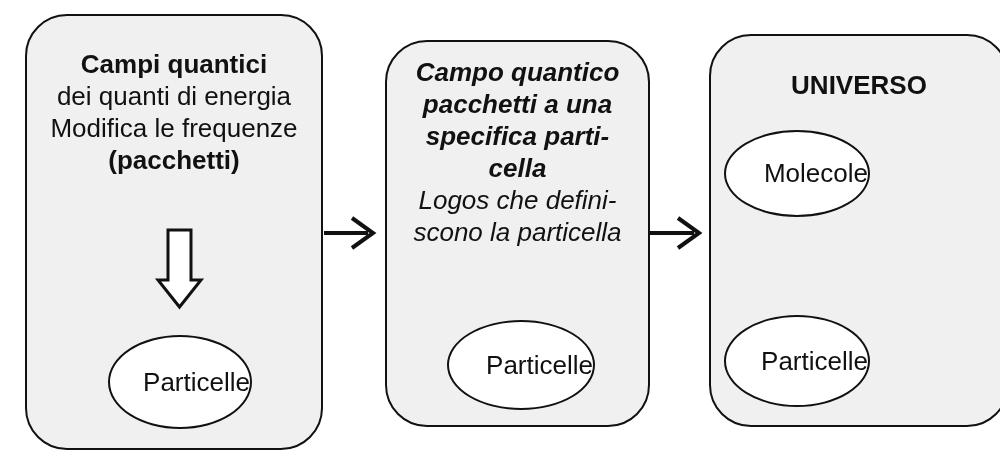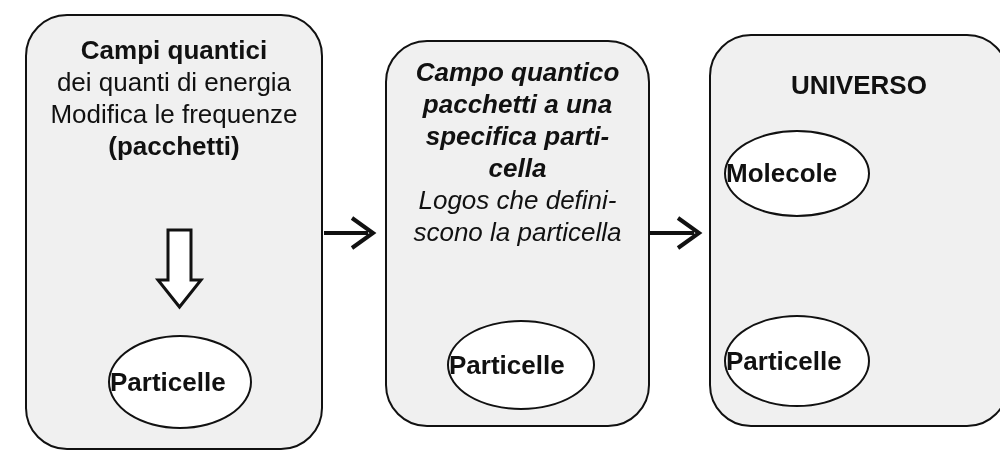--- a/index.html
+++ b/index.html
@@ -21,34 +21,34 @@
   }
   .box1 { left: 25px;  top: 14px; width: 298px; height: 436px; }
   .box2 { left: 385px; top: 40px; width: 265px; height: 387px; }
   .box3 { left: 709px; top: 34px; width: 300px; height: 393px; }
   .box-text {
     text-align: center;
     font-size: 26px;
     line-height: 32px;
     white-space: nowrap;
   }
-  .box1 .box-text { padding-top: 18px; }
+  .box1 .box-text { padding-top: 32px; }
   .box2 .box-text { padding-top: 14px; font-style: italic; }
   .box3 .box-text { padding-top: 33px; }
   .b { font-weight: bold; }
   .ellipse {
     position: absolute;
     background: #ffffff;
     border: 2px solid #111111;
     border-radius: 50%;
     box-sizing: border-box;
     display: flex;
     align-items: center;
-    justify-content: flex-start;
-    font-weight: bold;
+    justify-content: flex-end;
+    font-weight: normal;
     font-size: 26px;
     white-space: nowrap;
   }
   .e-box1-particelle { left: 81px;  top: 319px; width: 144px; height: 94px; }
   .e-box2-particelle { left: 60px;  top: 278px; width: 148px; height: 90px; }
   .e-molecole        { left: 13px;  top: 94px;  width: 146px; height: 87px; }
   .e-atomi           { left: 106px; top: 189px; width: 148px; height: 87px; }
   .e-box3-particelle { left: 13px;  top: 279px; width: 146px; height: 92px; }
   .svg-abs { position: absolute; }
   .down-arrow-svg { left: 123px; top: 210px; }

